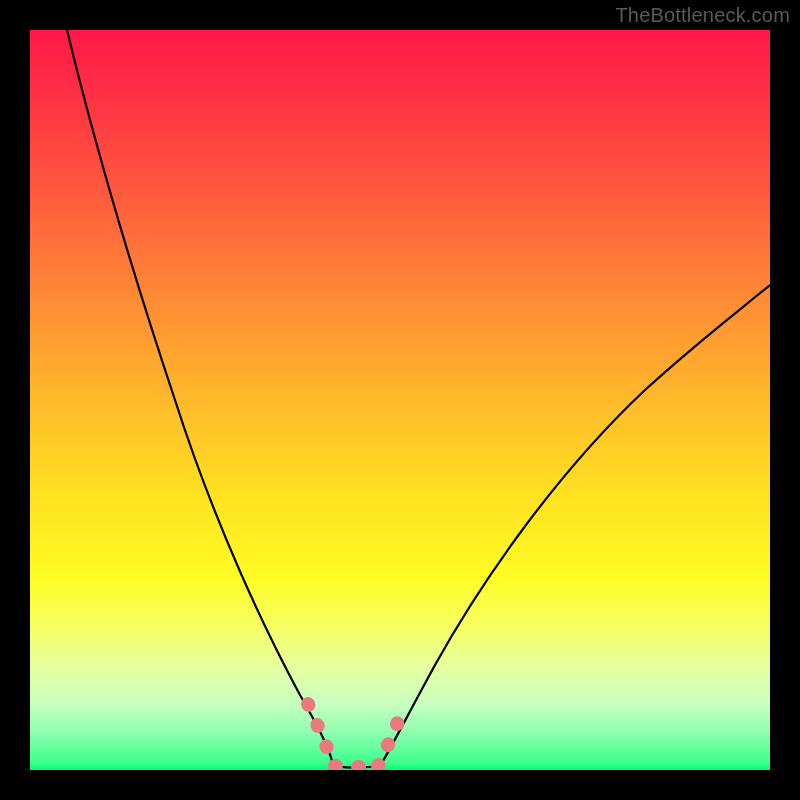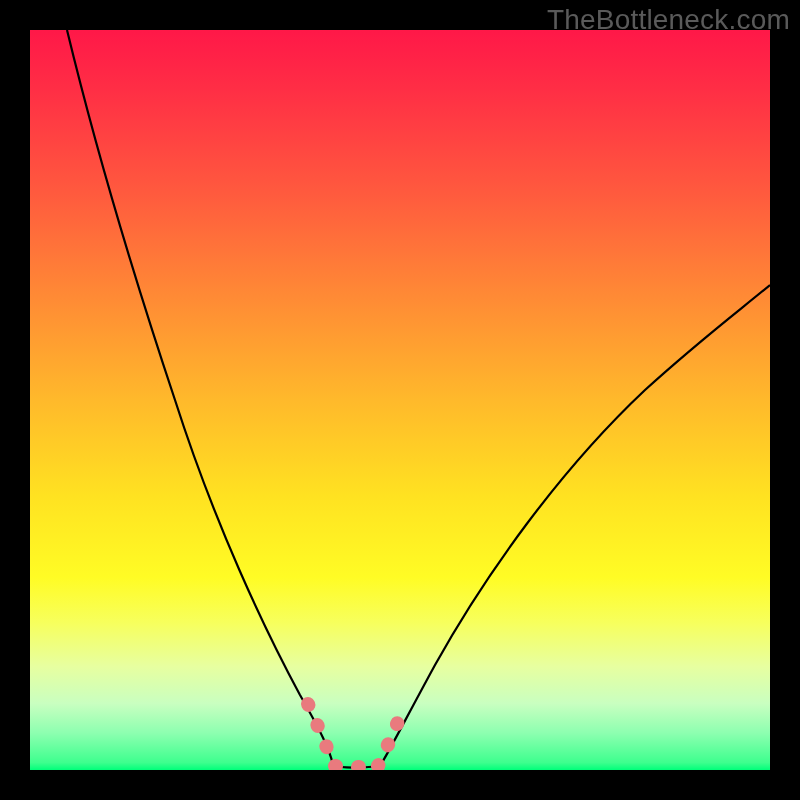--- a/index.html
+++ b/index.html
@@ -38,21 +38,21 @@
       #8dffb0 95%,
       #3eff8e 99%,
       #00ff7a 100%
     );
   }
   .watermark {
     position: absolute;
     top: 4px;
     right: 10px;
     color: #5a5a5a;
-    font-size: 28px;
+    font-size: 20px;
     font-weight: 500;
     letter-spacing: 0.2px;
     z-index: 5;
   }
   svg.curves {
     position: absolute;
     left: 0;
     top: 0;
     width: 740px;
     height: 740px;

